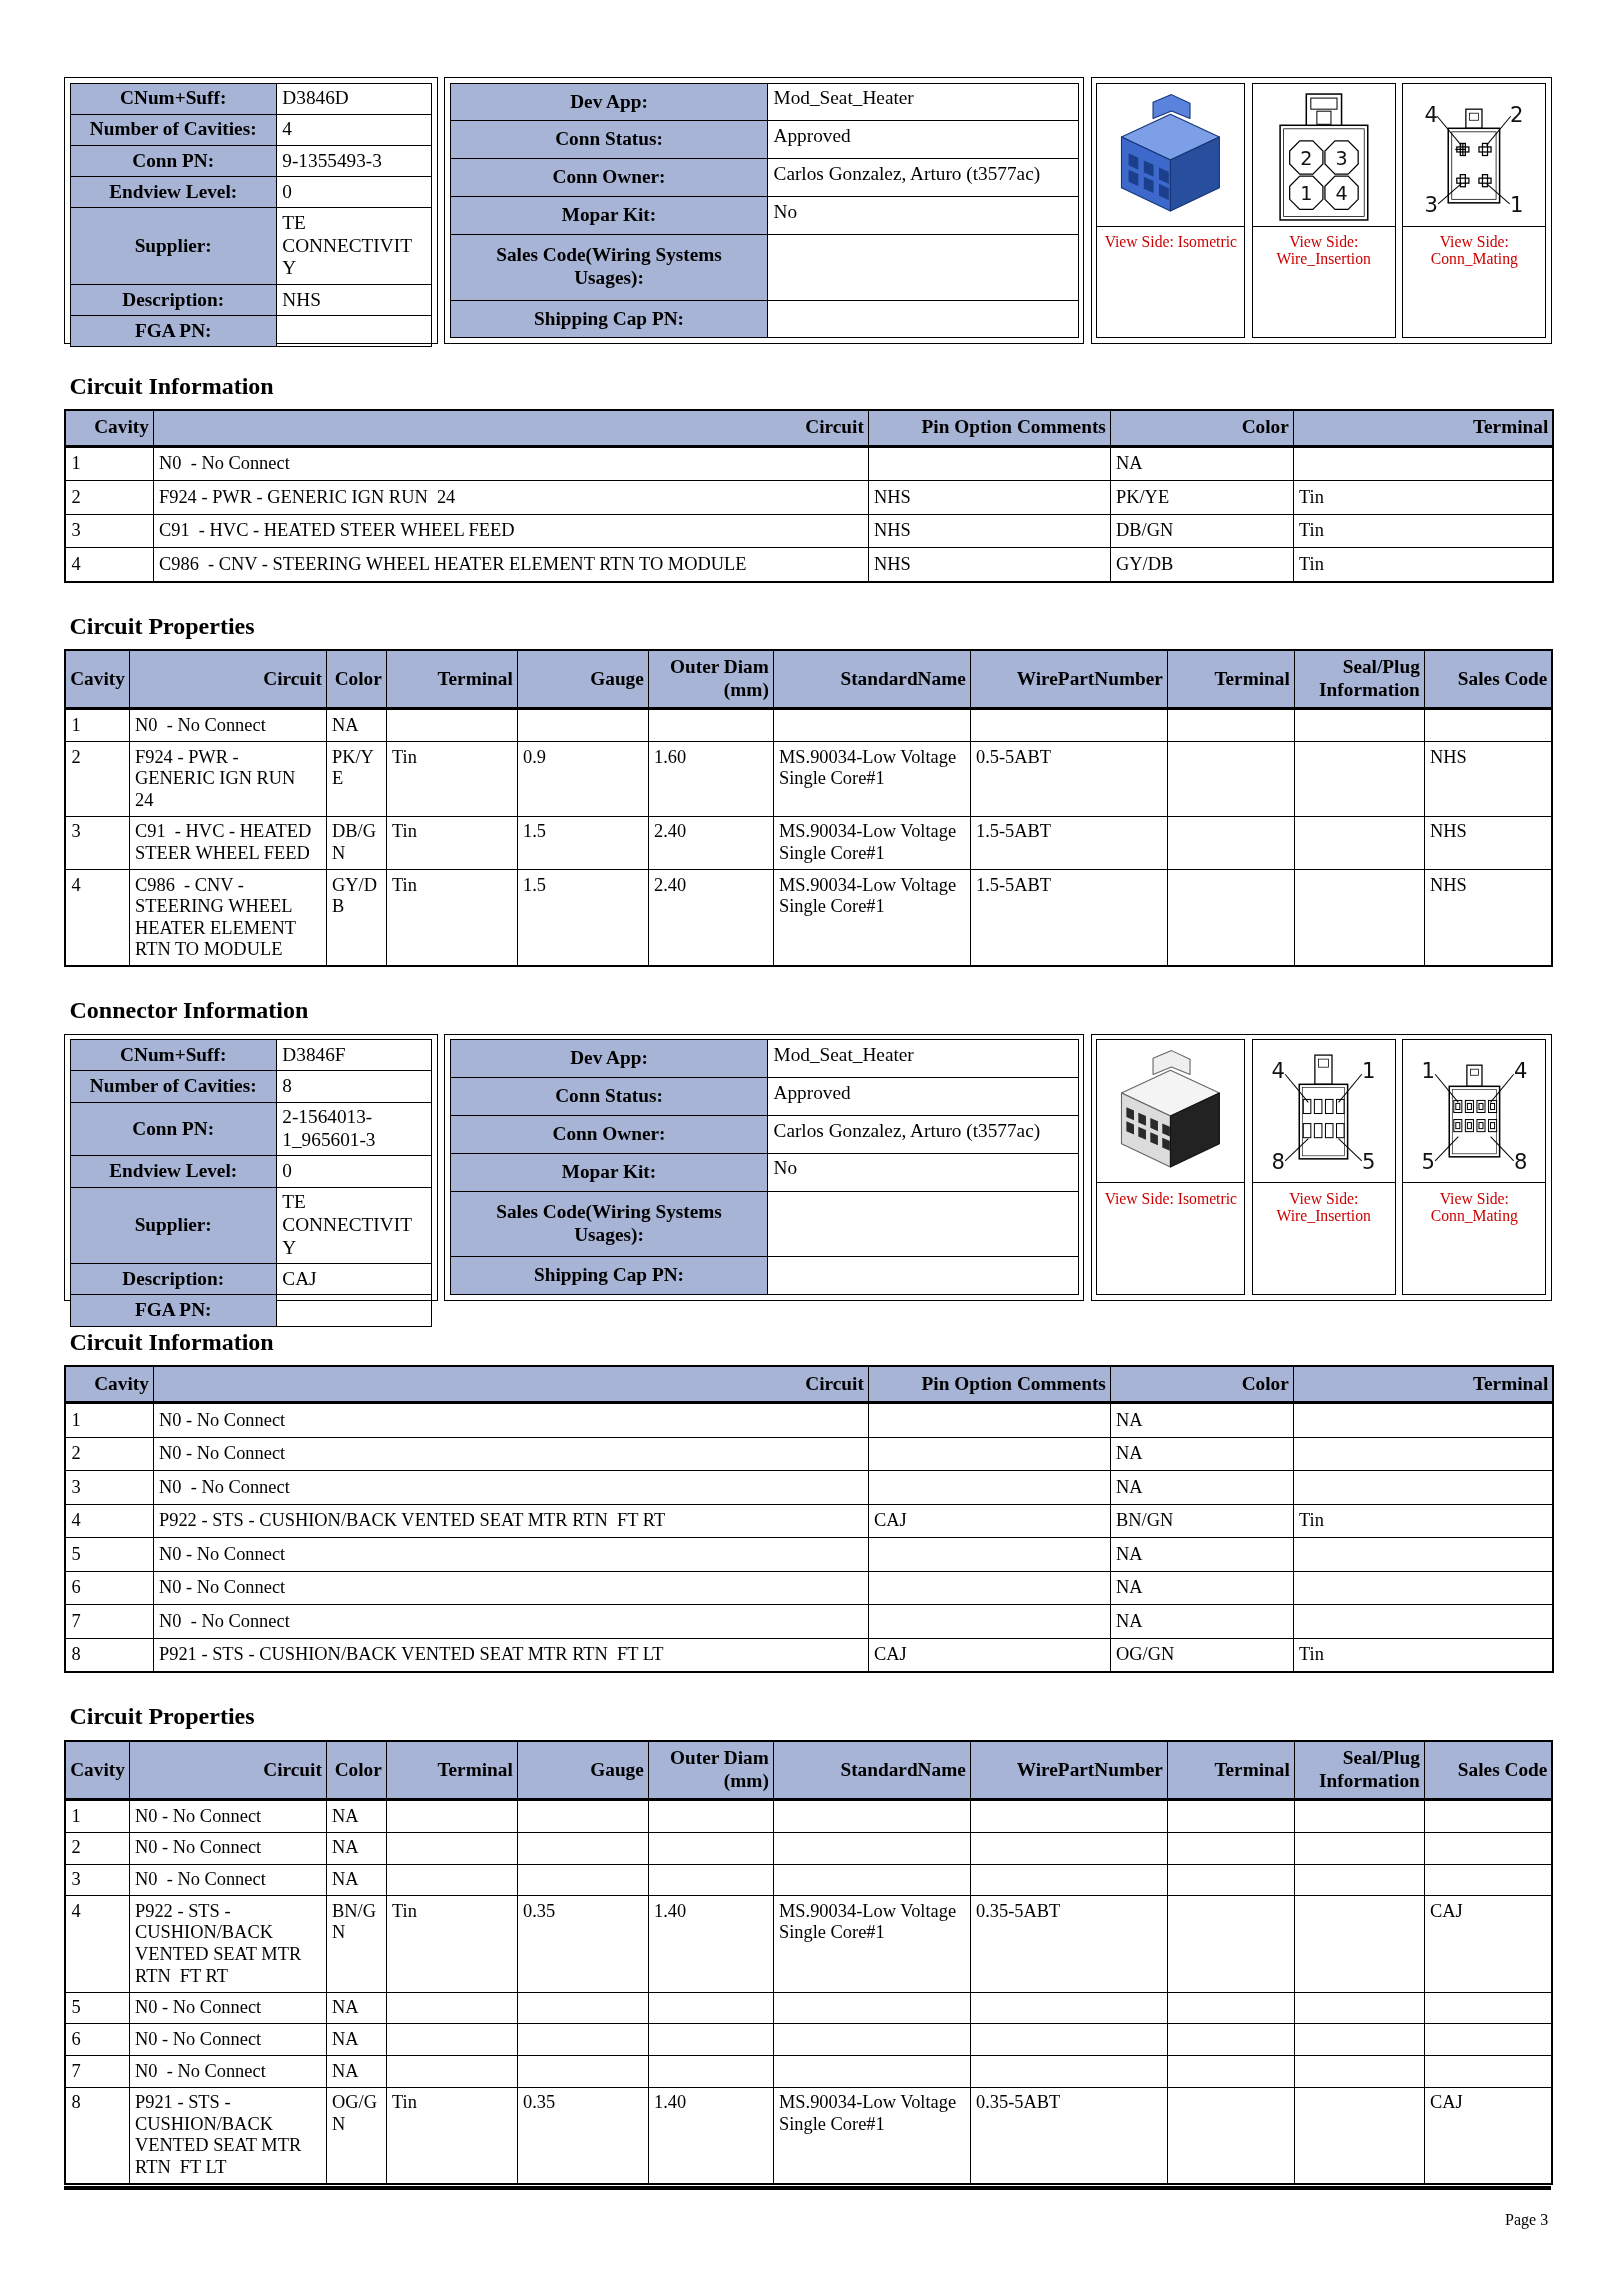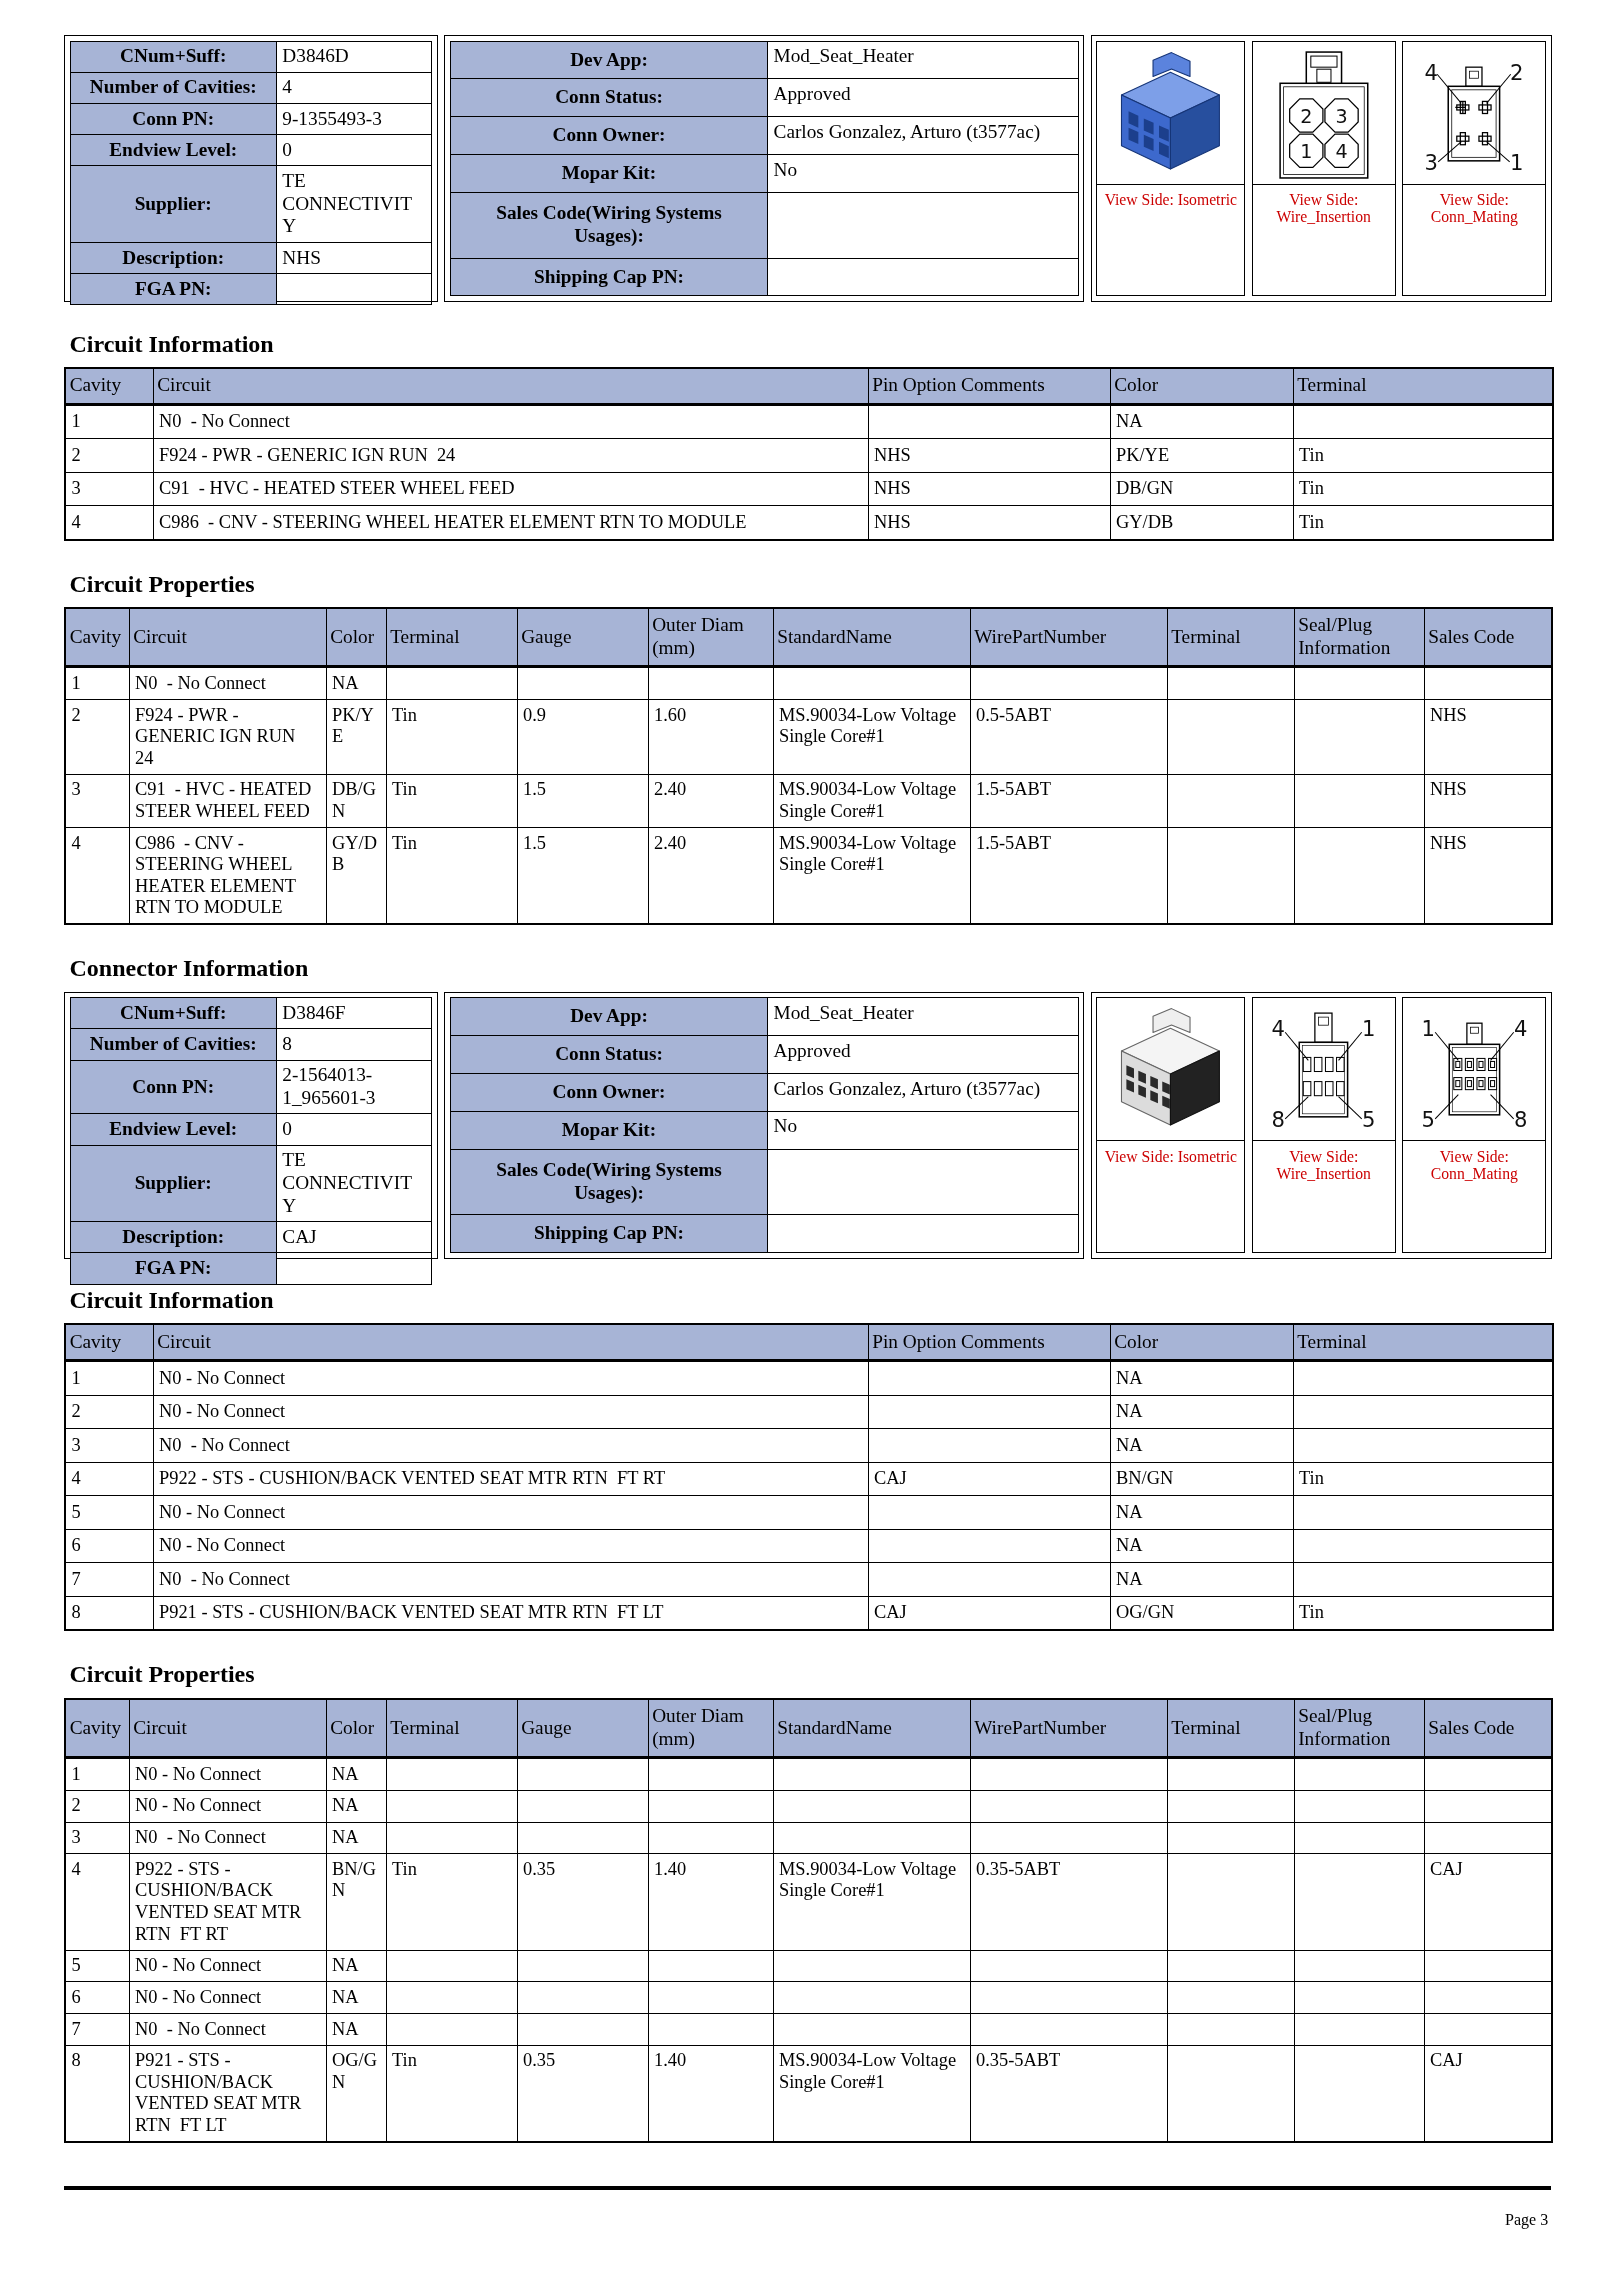--- a/index.html
+++ b/index.html
@@ -1,18 +1,18 @@
 <!DOCTYPE html>
 <html style="font-size:7.4px"><head>
 <meta charset="utf-8">
 <style>
   * { box-sizing: border-box; margin: 0; padding: 0; }
   html, body { width: 1616px; height: 2284px; background: #ffffff; }
   body { font-family: "Liberation Serif", "DejaVu Serif", serif; color: #000; position: relative; }
-  .page { position: absolute; inset: 0; padding: 35px 64px 0 64px; }
+  .page { position: absolute; inset: 0; padding: 77px 64px 0 64px; }
 
   
   .top-section { display: flex; align-items: stretch; gap: 6.4px; height: 267px; margin-bottom: 0; }
   .box-outer { border: 1.4px solid #000; padding: 4.6px; background: #fff; }
   .box-details { width: 374px; flex: none; }
   .box-dev { width: 640px; flex: none; }
   .box-views { flex: 1; }
 
   .info-table { width: 100%; height: 100%; border-collapse: collapse; border: 1.8px solid #000; table-layout: fixed; }
   .info-table th { background: #a7b4d6; border: 1.4px solid #000; font-size: 19.3px; font-weight: bold;
@@ -32,21 +32,21 @@
   .view-label { color: #cc0000; text-align: center; font-size: 15.7px; padding: 6.4px 1.8px; line-height: 1.1; }
   .view-rest { flex: 1; }
 
   
   .section-title { font-size: 24px; font-weight: bold; margin: 28.6px 0 9.2px 5.5px; }
   .section-title.tight { margin-top: 30px; }
 
   
   .data-table { width: 100%; border-collapse: collapse; border: 2.8px solid #000; table-layout: fixed; }
   .data-table th { background: #a7b4d6; border: 1.4px solid #000; border-bottom: 3.2px solid #000;
-                   font-size: 19.3px; font-weight: normal; text-align: left; vertical-align: middle;
+                   font-size: 19.3px; font-weight: bold; text-align: right; vertical-align: middle;
                    padding: 5.5px 3.7px; line-height: 1.18; overflow-wrap: anywhere; }
   .data-table td { border: 1.4px solid #000; border-top: 1.8px solid #000; border-bottom: 1.8px solid #000;
                    font-size: 18.4px; padding: 4.6px 7.4px 4.6px 5.5px; text-align: left; vertical-align: top;
                    line-height: 1.17; white-space: pre-wrap; overflow-wrap: anywhere; }
   .ci-table td { padding-top: 5.5px; padding-bottom: 5.5px; }
 
   
   .diagram-num { font-family: "DejaVu Sans", sans-serif; font-size: 42px; fill: #111; }
   .cavity-num { font-family: "DejaVu Sans", sans-serif; font-size: 38px; fill: #111; }
 

